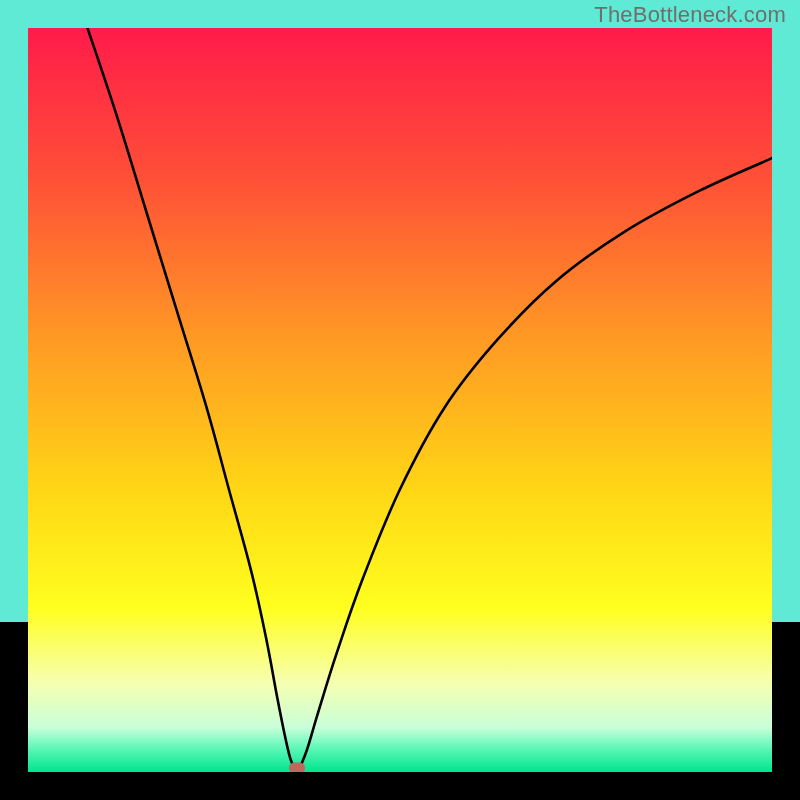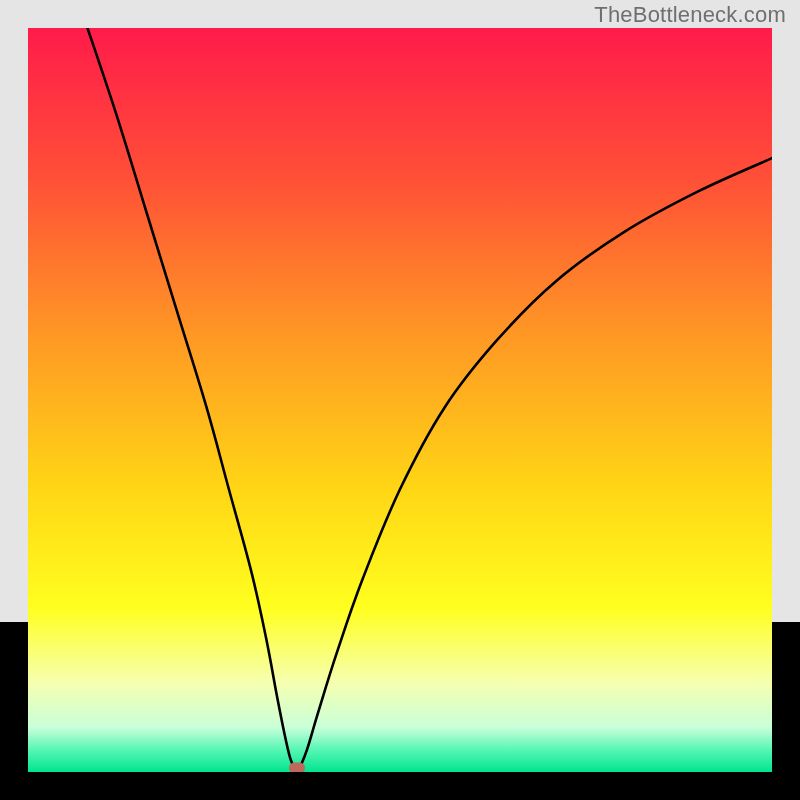--- a/index.html
+++ b/index.html
@@ -8,21 +8,21 @@
     width: 800px;
     height: 800px;
     background: #000;
     font-family: Arial, Helvetica, sans-serif;
     overflow: hidden;
   }
   .frame {
     position: relative;
     width: 800px;
     height: 622px;
-    background: #e5e5e5;
+    background: #5eead4;
   }
   .watermark {
     position: absolute;
     top: 2px;
     right: 14px;
     color: #6f6f6f;
     font-size: 22px;
     letter-spacing: 0.2px;
     font-weight: 400;
     user-select: none;

